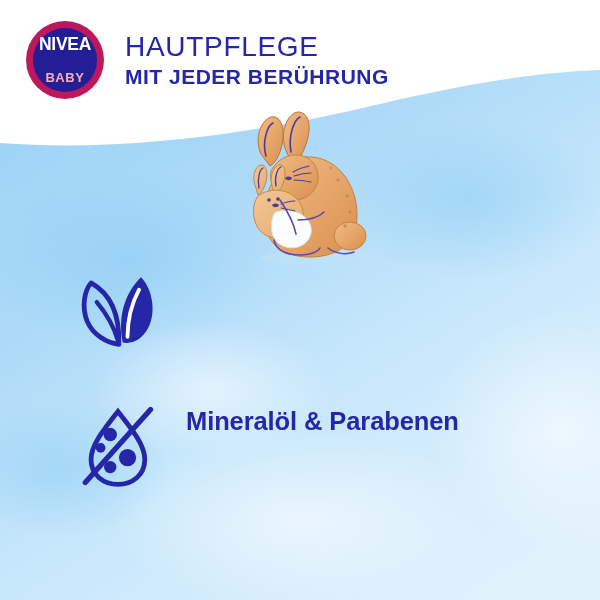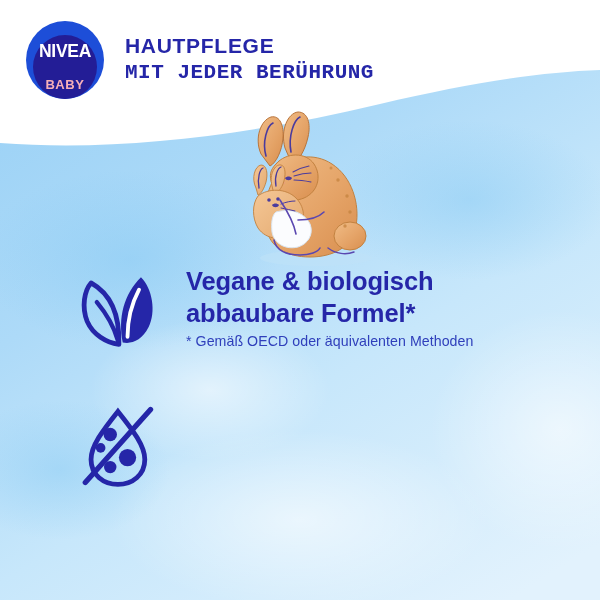--- a/index.html
+++ b/index.html
@@ -41,23 +41,23 @@
     height: 120px;
     display: flex;
     align-items: center;
   }
   .logo {
     position: relative;
     width: 78px;
     height: 78px;
     margin-left: 26px;
     border-radius: 50%;
-    background: #1d4ed8;
-    display: flex;
-    align-items: flex-end;
+    background: #be185d;
+    display: flex;
+    align-items: center;
     justify-content: center;
     flex: 0 0 auto;
   }
   .logo-inner {
     width: 64px;
     height: 64px;
     border-radius: 50%;
     background: #231d96;
     display: flex;
     flex-direction: column;
@@ -77,29 +77,28 @@
     font-weight: bold;
     letter-spacing: 0.6px;
     margin-top: 17px;
   }
   .headline {
     margin-left: 21px;
     color: #2526a8;
     line-height: 1.28;
   }
   .headline-l1 {
-    font-size: 21px;
-    font-weight: bold;
+    font-size: 28px;
+    font-weight: normal;
     letter-spacing: 0.7px;
   }
   .headline-l2 {
     font-size: 21px;
     font-weight: 600;
     letter-spacing: 0.5px;
-    font-family: Liberation Mono, monospace;
   }
 
   
   .rabbit {
     position: absolute;
     left: 228px;
     top: 108px;
     width: 170px;
     height: 160px;
   }
@@ -256,40 +255,34 @@
 
     <div class="claim">
       <div class="claim-icon">
         <svg viewBox="0 0 100 100" width="96" height="96">
           <path d="M57,88 C52,62 58,38 76,20 C88,32 92,56 84,72 C77,86 66,90 57,88 Z" fill="#2526a8"></path>
           <path d="M74,33 C66,48 62,66 62,82" fill="none" stroke="#ffffff" stroke-width="4" stroke-linecap="round"></path>
           <path d="M53,90 C40,88 26,80 20,66 C14,51 17,34 24,26 C42,36 54,56 53,90 Z" fill="none" stroke="#2526a8" stroke-width="5" stroke-linejoin="round"></path>
           <path d="M30,46 C40,58 48,72 52,86" fill="none" stroke="#2526a8" stroke-width="4.5" stroke-linecap="round"></path>
         </svg>
       </div>
-      <div class="claim-text">
-        <div class="claim-title">
-          <div>Vegane &amp; biologisch</div>
-          <div>abbaubare Formel*</div>
-        </div>
-        <div class="claim-note">* Gemäß OECD oder äquivalenten Methoden</div>
-      </div>
     </div>
 
     <div class="claim">
       <div class="claim-icon">
         <svg viewBox="0 0 100 100" width="96" height="96">
           <path d="M52,14 C68,34 80,50 80,64 C80,80 67,90 52,90 C37,90 24,80 24,64 C24,50 36,34 52,14 Z" fill="none" stroke="#2526a8" stroke-width="5"></path>
           <circle cx="44" cy="38" r="7" fill="#2526a8"></circle>
           <circle cx="34" cy="52" r="5" fill="#2526a8"></circle>
           <circle cx="62" cy="62" r="9" fill="#2526a8"></circle>
           <circle cx="44" cy="72" r="6.5" fill="#2526a8"></circle>
           <path d="M18,88 L86,12" fill="none" stroke="#2526a8" stroke-width="5.5" stroke-linecap="round"></path>
         </svg>
       </div>
       <div class="claim-text">
         <div class="claim-title">
+          <div>Mineralöl &amp; Parabenen</div>
         </div>
       </div>
     </div>
 
   </div>
 </div>
 
 </body></html>

